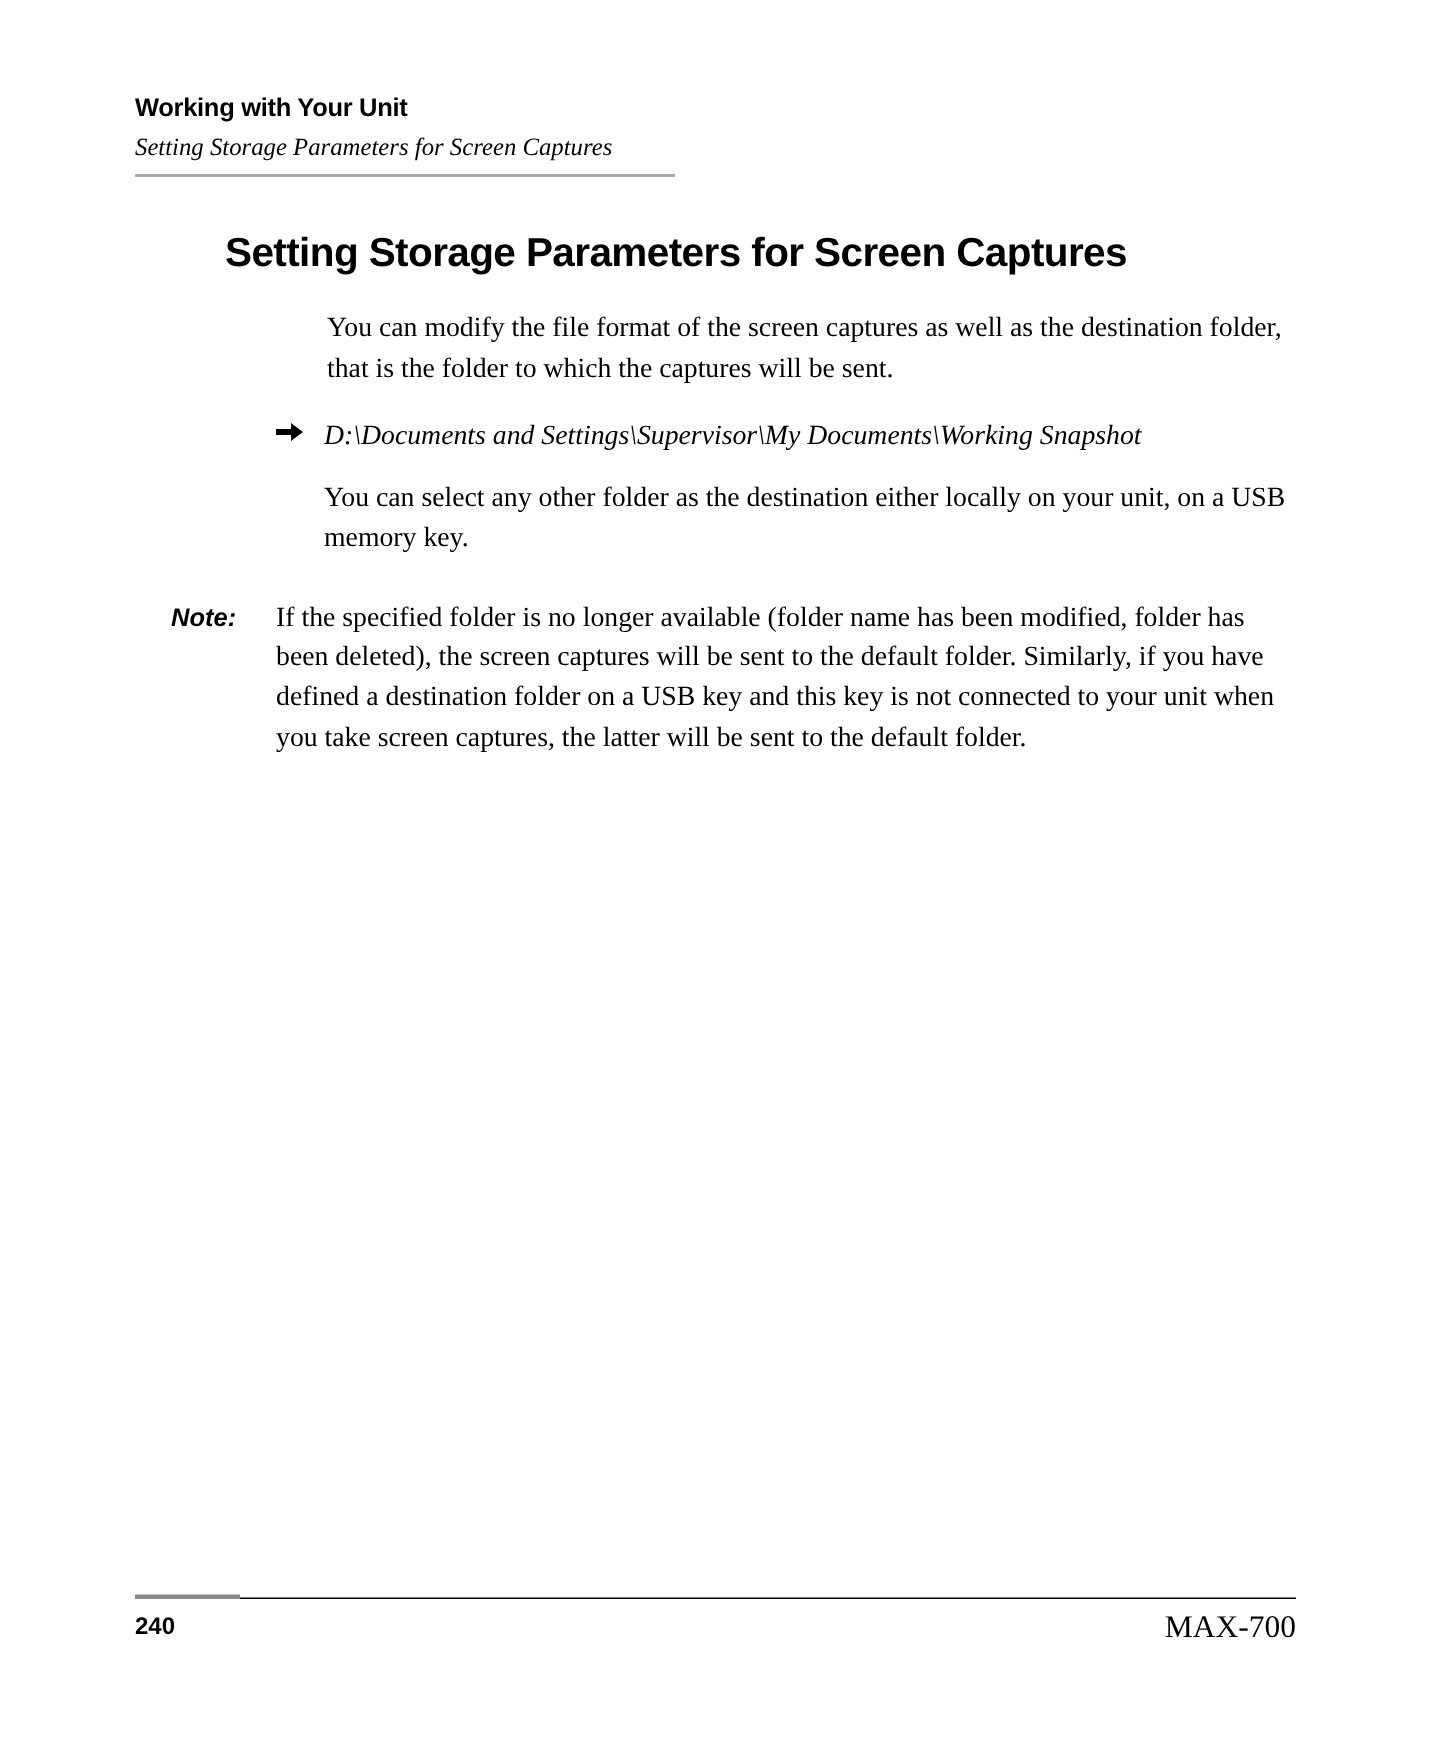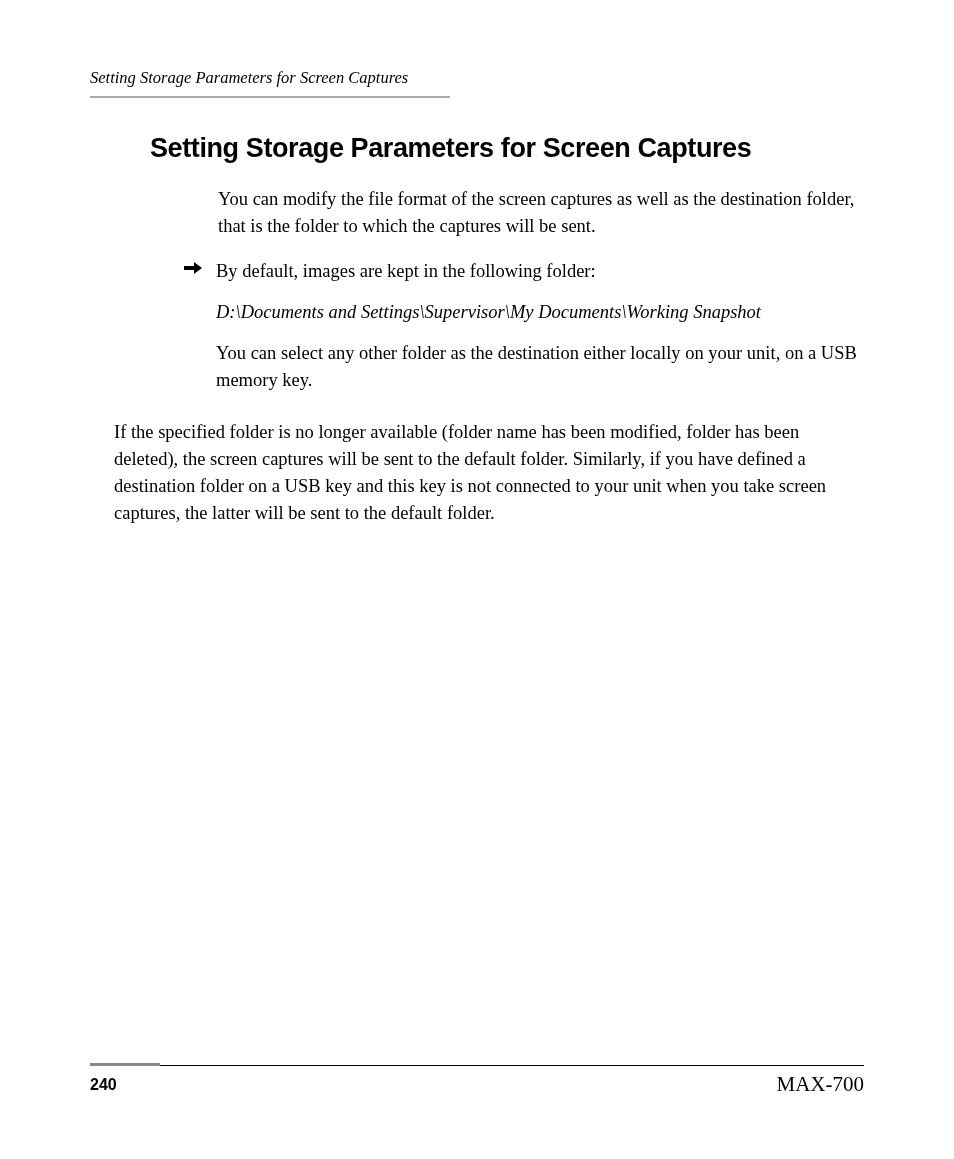--- a/index.html
+++ b/index.html
@@ -136,49 +136,50 @@
   .product-id {
     font-size: 21px;
   }
 </style>
 </head>
 <body>
 
 <div class="page">
 
   <div class="running-head">
+    <div class="chapter-title">Working with Your Unit</div>
     <div class="section-breadcrumb">Setting Storage Parameters for Screen Captures</div>
     <hr class="breadcrumb-rule">
   </div>
 
   <h1 class="section-heading">Setting Storage Parameters for Screen Captures</h1>
 
   <div class="body-block">
     <p class="intro-para">You can modify the file format of the screen captures as well as the destination folder, that is the folder to which the captures will be sent.</p>
 
     <ul class="bullet-list">
 
 
       <li class="bullet-item">
         <span class="bullet-marker">
           <svg viewBox="0 0 18 14">
               <path d="M0 5 L10 5 L10 1 L18 7 L10 13 L10 9 L0 9 Z" fill="#000"></path>
             </svg>
         </span>
         <div class="bullet-content">
-          <p>By default, images are kept in the following folder:</p>
           <p class="path-line">D:\Documents and Settings\Supervisor\My Documents\Working Snapshot</p>
           <p>You can select any other folder as the destination either locally on your unit, on a USB memory key.</p>
         </div>
       </li>
 
     </ul>
   </div>
 
   <div class="note-row">
+    <div class="note-label">Note:</div>
     <div class="note-text">If the specified folder is no longer available (folder name has been modified, folder has been deleted), the screen captures will be sent to the default folder. Similarly, if you have defined a destination folder on a USB key and this key is not connected to your unit when you take screen captures, the latter will be sent to the default folder.</div>
   </div>
 
   <div class="footer">
     <hr class="footer-rule-dark">
     <hr class="footer-rule">
     <div class="footer-line">
       <span class="page-number">240</span>
       <span class="product-id">MAX-700</span>
     </div>

